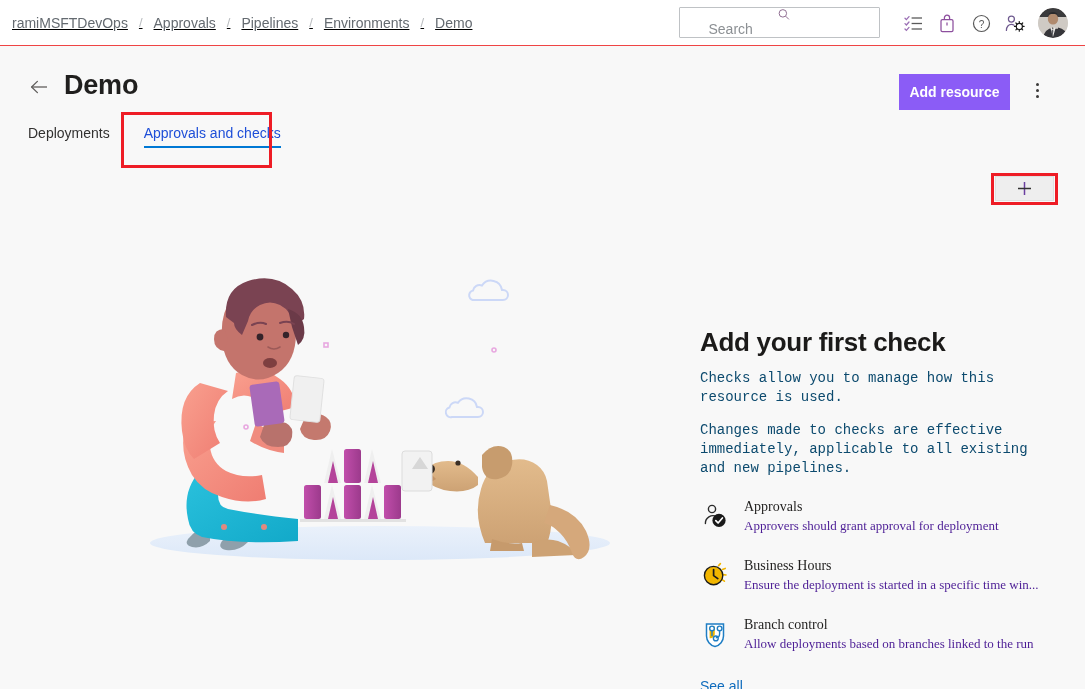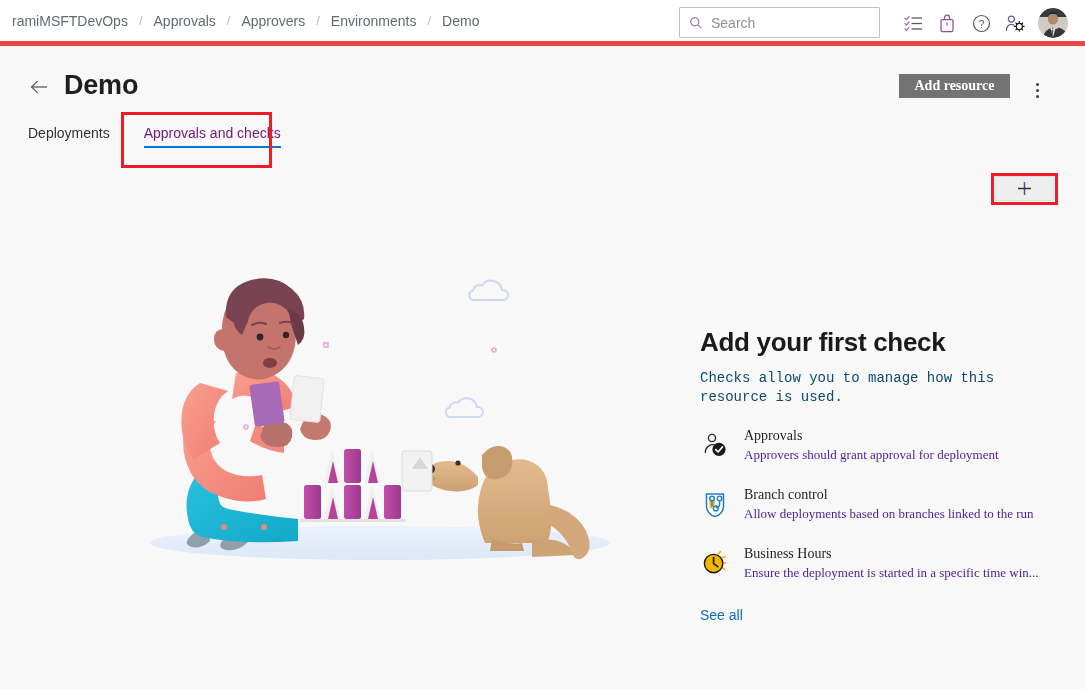--- a/index.html
+++ b/index.html
@@ -8,40 +8,41 @@
     font-family: "Liberation Sans", sans-serif;
     background: #f8f8f8;
     overflow: hidden;
   }
 
   
   .topbar {
     position: absolute; top: 0; left: 0;
     width: 1085px; height: 46px;
     background: #ffffff;
-    border-bottom: 5px solid #ef4444;
-    display: flex; align-items: center;
+    border-bottom: 1px solid #ef4444;
+    display: flex; align-items: center; text-decoration: underline;
   }
   .breadcrumb {
     display: flex; align-items: center;
     margin-left: 11px;
     font-size: 14px;
     color: #666b6f;
     white-space: nowrap;
   }
   .crumb { color: #646a70; padding: 0 1px; }
   .crumb-sep { color: #b9bcbf; margin: 0 10px; font-size: 13px; }
 
   .search-wrap {
     position: absolute; left: 679px; top: 7px;
     width: 201px; height: 31px;
     border: 1px solid #bfc2c5;
     background: #fff;
     display: flex; align-items: center;
     border-radius: 1px;
+    flex-direction: column;
   }
   .search-ico { margin-left: 9px; width: 14px; height: 14px; display:block; }
   .search-input {
     border: none; outline: none;
     font-family: "Liberation Sans", sans-serif;
     font-size: 14px; color: #3b3b3b;
     margin-left: 8px; width: 150px; background: transparent;
   }
   .search-input::placeholder { color: #8c9094; }
 
@@ -64,43 +65,43 @@
     position: absolute; left: 28px; top: 30px;
     width: 22px; height: 22px; cursor: pointer;
   }
   .page-title {
     position: absolute; left: 64px; top: 24px;
     font-size: 27px; color: #201f1e; font-weight: 600;
     letter-spacing: -0.2px;
   }
   .addres-btn {
     position: absolute; left: 899px; top: 28px;
-    width: 111px; height: 24px;
-    background: #737373; color: #fff;
+    width: 111px; height: 36px;
+    background: #8b5cf6; color: #fff;
     border: none; font-size: 14px; font-weight: 600;
-    font-family: Liberation Serif, serif;
+    font-family: Liberation Sans, sans-serif;
     cursor: pointer;
   }
   .kebab {
     position: absolute; left: 1025px; top: 30px;
     width: 24px; height: 28px; cursor: pointer;
     display: flex; flex-direction: column; align-items: center; justify-content: center; gap: 3px;
   }
   .kebab i { width: 3px; height: 3px; border-radius: 50%; background: #3b3a39; display:block; }
 
   
   .tabs { position: absolute; left: 28px; top: 119px; display: flex; align-items: flex-start; }
   .tab {
     font-size: 14px; color: #323130;
     padding: 6px 0 10px 0;
     cursor: pointer; position: relative;
     white-space: nowrap;
     text-align: center;
   }
-  .tab.selected { color: #701a75; }
+  .tab.selected { color: #1d4ed8; }
   .tab.selected .underline {
     position: absolute; left: 0; right: 0; bottom: 3px;
     height: 2px; background: #0078d4;
   }
   .tab-gap { width: 34px; }
 
   .redbox {
     position: absolute; border: 3px solid #ee1c25;
     pointer-events: none;
   }
@@ -148,21 +149,21 @@
 </head>
 <body>
 
 <div class="topbar">
 
   <div class="breadcrumb">
     <span class="crumb">ramiMSFTDevOps</span>
     <span class="crumb-sep">/</span>
     <span class="crumb">Approvals</span>
     <span class="crumb-sep">/</span>
-    <span class="crumb">Approvers</span>
+    <span class="crumb">Pipelines</span>
     <span class="crumb-sep">/</span>
     <span class="crumb">Environments</span>
     <span class="crumb-sep">/</span>
     <span class="crumb">Demo</span>
   </div>
 
   <div class="search-wrap">
     <svg class="search-ico" viewBox="0 0 16 16">
       <circle cx="6.6" cy="6.6" r="4.6" fill="none" stroke="#8d6a8f" stroke-width="1.2"></circle>
       <line x1="10.1" y1="10.1" x2="14" y2="14" stroke="#8d6a8f" stroke-width="1.2"></line>
@@ -379,53 +380,36 @@
         <path d="M228 228 l5 -22 l5 22 z" fill="#b4439a"></path>
       </g>
       <rect x="160" y="264" width="106" height="3" fill="#e2e2e2"></rect>
     </g>
   </svg>
 </div>
 
 <div class="panel">
   <h1>Add your first check</h1>
   <p>Checks allow you to manage how this resource is used.</p>
+  <p>Changes made to checks are effective immediately, applicable to all existing and new pipelines.</p>
 
   <div class="checklist">
 
     <div class="check-item">
       <div class="check-ico">
         <svg width="28" height="28" viewBox="0 0 28 28">
           <circle cx="11" cy="7" r="3.6" fill="none" stroke="#2b2b2b" stroke-width="1.4"></circle>
           <path d="M4.4 21.5 a7.6 7.6 0 0 1 11 -7" fill="none" stroke="#2b2b2b" stroke-width="1.4" stroke-linecap="round"></path>
           <circle cx="18" cy="18.4" r="6.6" fill="#1a1a1a"></circle>
           <path d="M14.8 18.6 l2.3 2.4 l4.3 -5" fill="none" stroke="#ffffff" stroke-width="1.7" stroke-linecap="round" stroke-linejoin="round"></path>
         </svg>
       </div>
       <div>
         <div class="check-title">Approvals</div>
         <div class="check-desc">Approvers should grant approval for deployment</div>
-      </div>
-    </div>
-
-    <div class="check-item">
-      <div class="check-ico">
-        <svg width="28" height="28" viewBox="0 0 28 28">
-          <path d="M5.5 4 h17 v12 a11 11 0 0 1 -8.5 10.6 A11 11 0 0 1 5.5 16 z" fill="#ffffff" stroke="#1f7ec4" stroke-width="1.5"></path>
-          <path d="M8.6 6.5 h5.2 v7.4 a4.4 4.4 0 0 1 -5.2 4.3 z" fill="#f2b600"></path>
-          <circle cx="11" cy="8.4" r="2.3" fill="#ffffff" stroke="#1f7ec4" stroke-width="1.4"></circle>
-          <circle cx="18.6" cy="8.4" r="2.3" fill="#ffffff" stroke="#1f7ec4" stroke-width="1.4"></circle>
-          <circle cx="14.8" cy="18.4" r="2.4" fill="#ffffff" stroke="#1f7ec4" stroke-width="1.4"></circle>
-          <path d="M18.6 10.8 v3 a4 4 0 0 1 -3.8 4" fill="none" stroke="#1f7ec4" stroke-width="1.4"></path>
-          <path d="M11 10.8 v5.4" fill="none" stroke="#1f7ec4" stroke-width="1.4"></path>
-        </svg>
-      </div>
-      <div>
-        <div class="check-title">Branch control</div>
-        <div class="check-desc">Allow deployments based on branches linked to the run</div>
       </div>
     </div>
 
     <div class="check-item">
       <div class="check-ico">
         <svg width="28" height="28" viewBox="0 0 28 28">
           <g stroke="#f2b600" stroke-width="1.6" stroke-linecap="round">
             <line x1="17.6" y1="4.6" x2="19.4" y2="2.6"></line>
             <line x1="21.4" y1="8.4" x2="24.2" y2="7.4"></line>
             <line x1="22.2" y1="13.6" x2="25" y2="14"></line>
@@ -434,16 +418,34 @@
           <circle cx="12.6" cy="14.6" r="9.2" fill="#f2b600" stroke="#1a1a1a" stroke-width="1.4"></circle>
           <path d="M12.6 8.6 v6 l4.2 3" fill="none" stroke="#1a1a1a" stroke-width="1.7" stroke-linecap="round" stroke-linejoin="round"></path>
         </svg>
       </div>
       <div>
         <div class="check-title">Business Hours</div>
         <div class="check-desc">Ensure the deployment is started in a specific time win...</div>
       </div>
     </div>
 
+    <div class="check-item">
+      <div class="check-ico">
+        <svg width="28" height="28" viewBox="0 0 28 28">
+          <path d="M5.5 4 h17 v12 a11 11 0 0 1 -8.5 10.6 A11 11 0 0 1 5.5 16 z" fill="#ffffff" stroke="#1f7ec4" stroke-width="1.5"></path>
+          <path d="M8.6 6.5 h5.2 v7.4 a4.4 4.4 0 0 1 -5.2 4.3 z" fill="#f2b600"></path>
+          <circle cx="11" cy="8.4" r="2.3" fill="#ffffff" stroke="#1f7ec4" stroke-width="1.4"></circle>
+          <circle cx="18.6" cy="8.4" r="2.3" fill="#ffffff" stroke="#1f7ec4" stroke-width="1.4"></circle>
+          <circle cx="14.8" cy="18.4" r="2.4" fill="#ffffff" stroke="#1f7ec4" stroke-width="1.4"></circle>
+          <path d="M18.6 10.8 v3 a4 4 0 0 1 -3.8 4" fill="none" stroke="#1f7ec4" stroke-width="1.4"></path>
+          <path d="M11 10.8 v5.4" fill="none" stroke="#1f7ec4" stroke-width="1.4"></path>
+        </svg>
+      </div>
+      <div>
+        <div class="check-title">Branch control</div>
+        <div class="check-desc">Allow deployments based on branches linked to the run</div>
+      </div>
+    </div>
+
   </div>
 
   <a class="seeall">See all</a>
 </div>
 
 </body></html>

